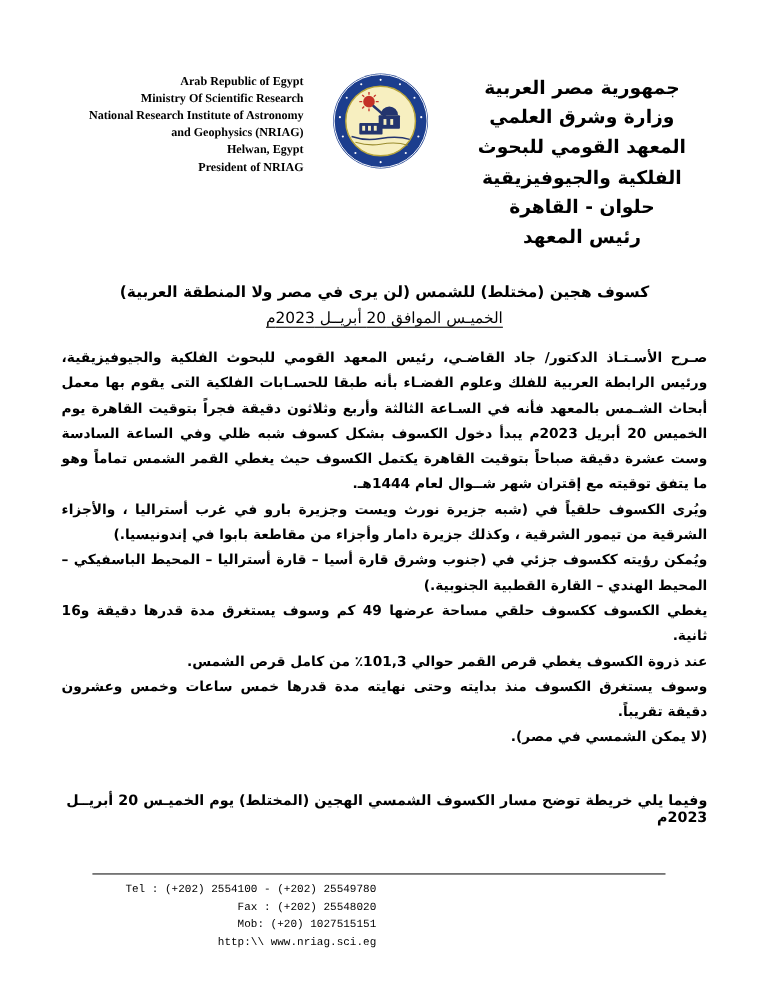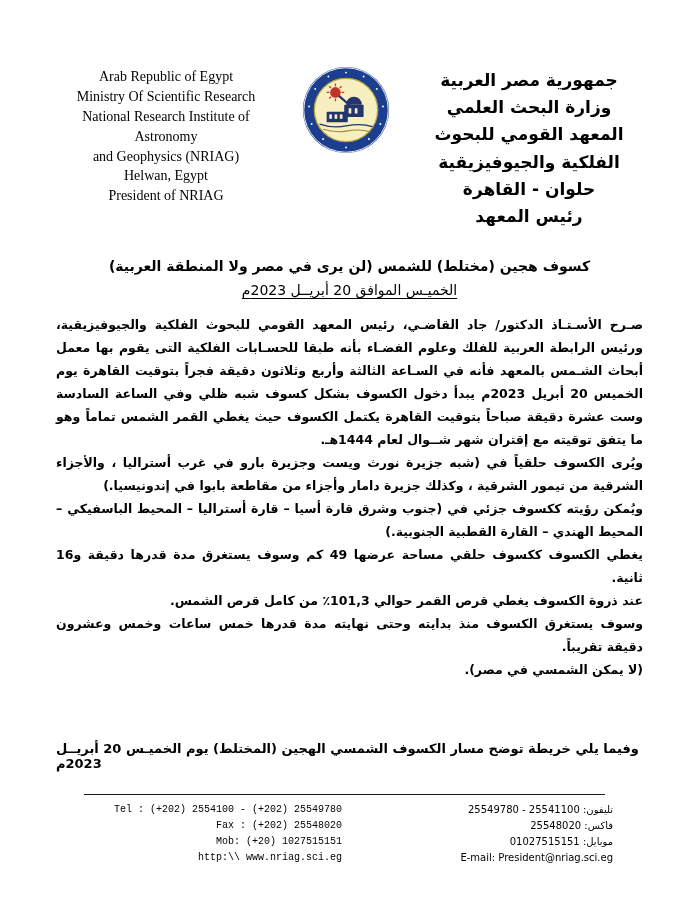--- a/index.html
+++ b/index.html
@@ -6,23 +6,23 @@
   html, body { background: #ffffff; }
   .page {
     width: 695px; height: 900px; background: #ffffff; color: #000000;
     padding: 64px 52px 34px 56px;
     display: flex; flex-direction: column;
     font-family: "DejaVu Sans", sans-serif;
     overflow: hidden;
   }
   .header { display: flex; justify-content: space-between; align-items: flex-start; }
   .hdr-en {
-    width: 220px; text-align: center;
-    font-family: "Liberation Serif", serif; font-weight: normal;
-    font-size: 14px; line-height: 1.42; padding-top: 3px;
+    width: 220px; text-align: right;
+    font-family: "Liberation Serif", serif; font-weight: bold;
+    font-size: 11px; line-height: 1.42; padding-top: 3px;
   }
   .logo-wrap { width: 88px; height: 88px; flex: 0 0 auto; margin-top: 2px; }
   .logo-wrap svg { width: 88px; height: 88px; display: block; }
   .hdr-ar {
     width: 228px; text-align: center; direction: rtl;
     font-weight: bold; font-size: 17px; line-height: 1.6; padding-top: 3px;
   }
   .title1 {
     margin-top: 28px; text-align: center; direction: rtl;
     font-weight: bold; font-size: 14px;
@@ -31,21 +31,21 @@
     margin-top: 8px; text-align: center; direction: rtl;
     font-weight: normal; font-size: 14px; text-decoration: underline;
     text-underline-offset: 3px;
   }
   .bodytext {
     margin-top: 15px; direction: rtl; text-align: justify;
     font-weight: bold; font-size: 12.5px; line-height: 23px;
   }
   .bodytext p { margin: 0; }
   .caption {
-    margin-top: 60px; direction: rtl; text-align: left;
+    margin-top: 40px; direction: rtl; text-align: right;
     font-weight: bold; font-size: 13px;
   }
   .footer { margin-top: auto; }
   .footer-rule { border-top: 1.5px solid #1a1a1a; margin: 0 38px 7px 28px; }
   .footer-cols { display: flex; justify-content: space-between; font-size: 10px; }
   .f-left {
     padding-left: 58px; font-family: Liberation Mono, monospace;
     line-height: 1.6; direction: ltr; text-align: right;
   }
   .f-right {
@@ -118,21 +118,21 @@
           <rect x="60" y="48" width="3" height="6" fill="#f7efc0"></rect>
         </g>
 
         <path d="M20 66 q15 5 30 2 q18 -3 30 1" stroke="#24356e" stroke-width="1.5" fill="none"></path>
         <path d="M24 72 q14 4 26 2 q16 -3 28 1" stroke="#9a8c2f" stroke-width="1.2" fill="none"></path>
       </svg>
     </div>
 
     <div class="hdr-ar">
       <div>جمهورية مصر العربية</div>
-      <div>وزارة البحث العلمي</div>
+      <div>وزارة وشرق العلمي</div>
       <div>المعهد القومي للبحوث الفلكية والجيوفيزيقية</div>
       <div>حلوان - القاهرة</div>
       <div>رئيس المعهد</div>
     </div>
   </div>
 
   <div class="title1">كسوف هجين (مختلط) للشمس (لن يرى في مصر ولا المنطقة العربية)</div>
   <div class="title2">الخميـس الموافق 20 أبريــل 2023م</div>
 
   <div class="bodytext">
@@ -149,22 +149,16 @@
 
   <div class="footer">
     <div class="footer-rule"></div>
     <div class="footer-cols">
       <div class="f-left">
         <div class="f-line">Tel  : (+202) 2554100 - (+202) 25549780</div>
         <div class="f-line">Fax : (+202) 25548020</div>
         <div class="f-line">Mob: (+20) 1027515151</div>
         <div class="f-line"><a class="plainlink">http:\\ www.nriag.sci.eg</a></div>
       </div>
-      <div class="f-right">
-        <div class="f-line">تليفون: 25541100 - 25549780</div>
-        <div class="f-line">فاكس: 25548020</div>
-        <div class="f-line">موبايل: 01027515151</div>
-        <div class="f-line"><a class="plainlink">E-mail: President@nriag.sci.eg</a></div>
-      </div>
     </div>
   </div>
 
 </div>
 
 </body></html>

